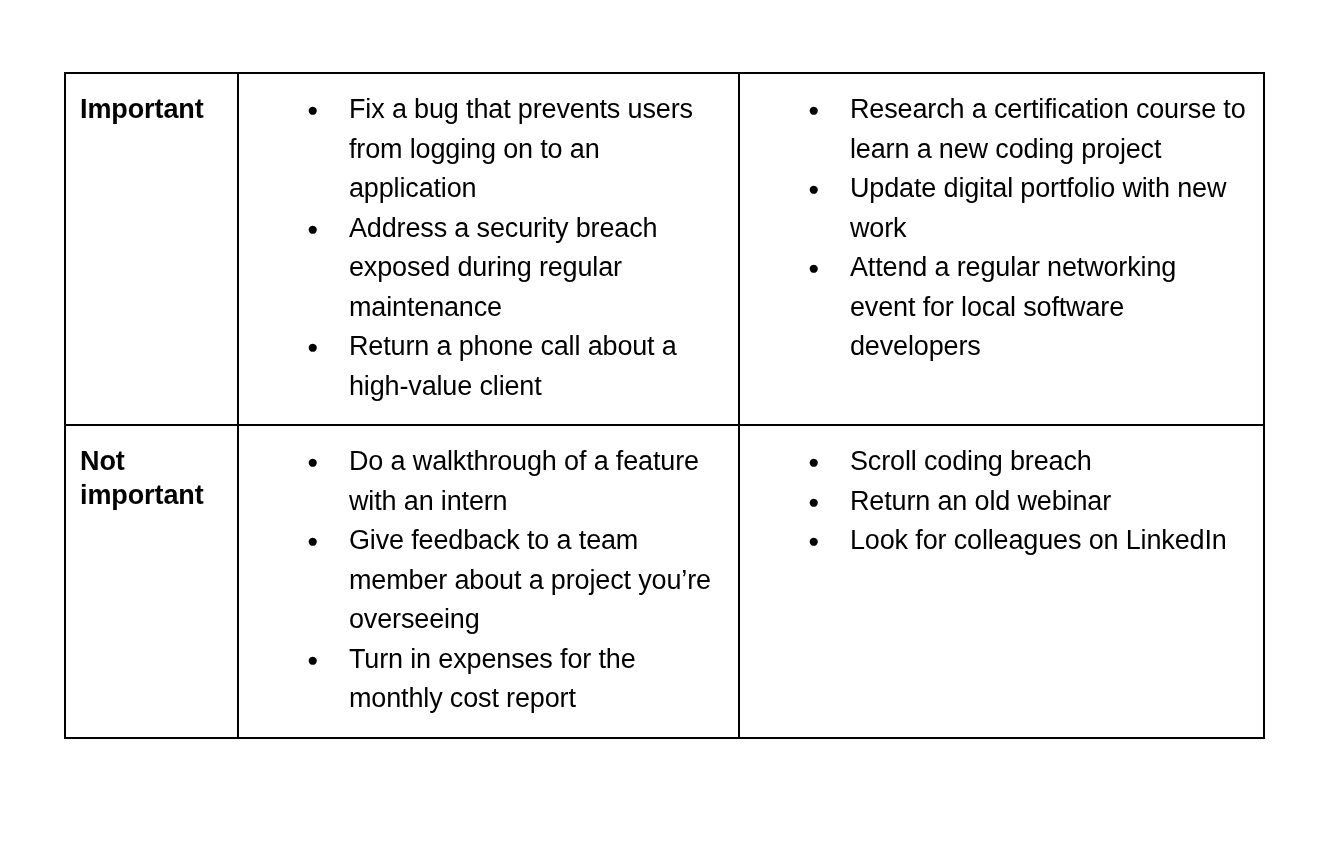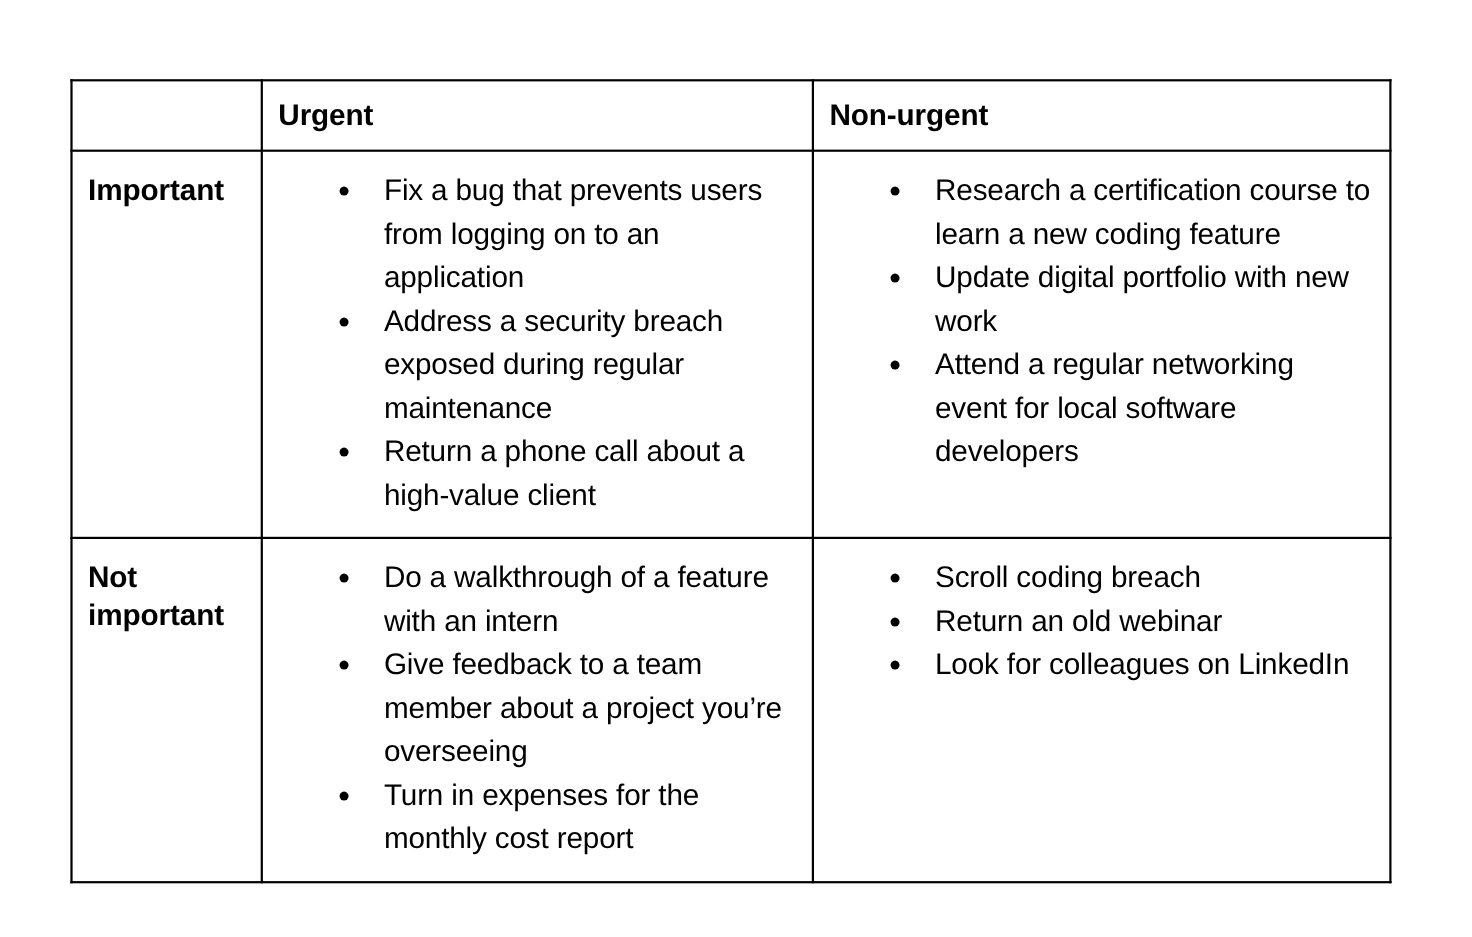--- a/index.html
+++ b/index.html
@@ -98,46 +98,35 @@
 
 <div id="matrix-wrap">
   <table class="matrix">
     <colgroup>
       <col class="c-rowhead">
       <col class="c-urgent">
       <col class="c-nonurg">
     </colgroup>
     <tbody>
 
-      <tr class="head-row">
-        <td>
-          <div class="colhead"></div>
-        </td>
-        <td>
-          <div class="colhead">Urgent</div>
-        </td>
-        <td>
-          <div class="colhead">Non-urgent</div>
-        </td>
-      </tr>
 
       <tr class="important-row">
         <td>
           <div class="rowhead">Important</div>
         </td>
         <td class="urgent">
           <ul class="tasks">
             <li><span class="bullet">●</span><span>Fix a bug that prevents users from logging on to an application</span></li>
             <li><span class="bullet">●</span><span>Address a security breach exposed during regular maintenance</span></li>
             <li><span class="bullet">●</span><span>Return a phone call about a high-value client</span></li>
           </ul>
         </td>
         <td class="nonurgent">
           <ul class="tasks">
-            <li><span class="bullet">●</span><span>Research a certification course to learn a new coding feature</span></li>
+            <li><span class="bullet">●</span><span>Research a certification course to learn a new coding project</span></li>
             <li><span class="bullet">●</span><span>Update digital portfolio with new work</span></li>
             <li><span class="bullet">●</span><span>Attend a regular networking event for local software developers</span></li>
           </ul>
         </td>
       </tr>
 
       <tr class="notimportant-row">
         <td>
           <div class="rowhead">Not important</div>
         </td>

